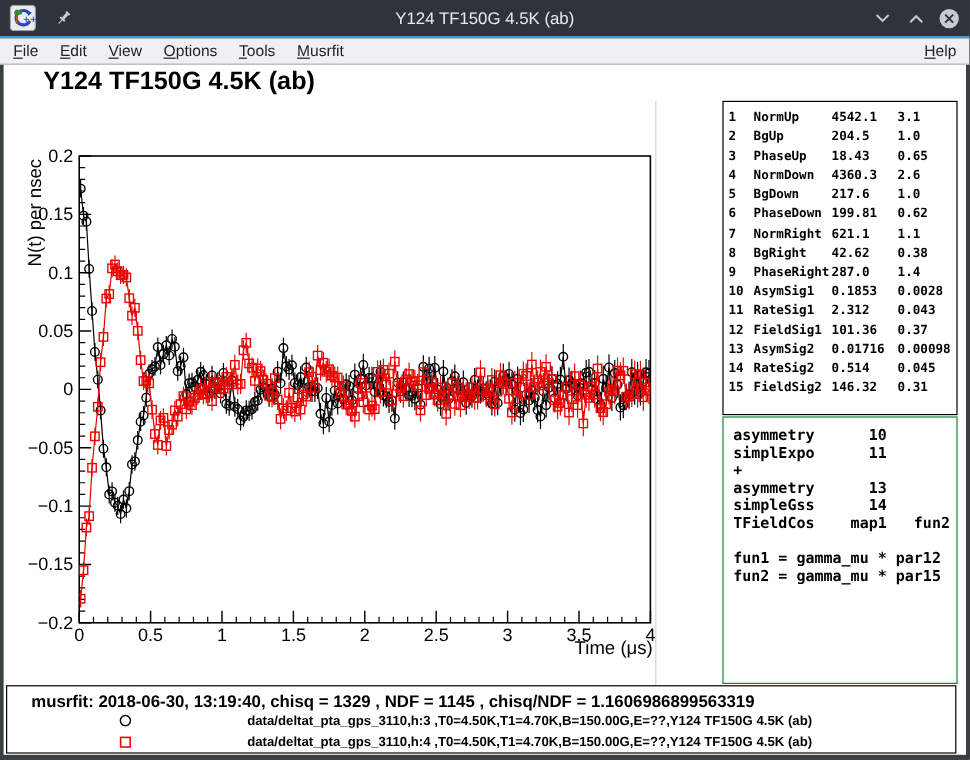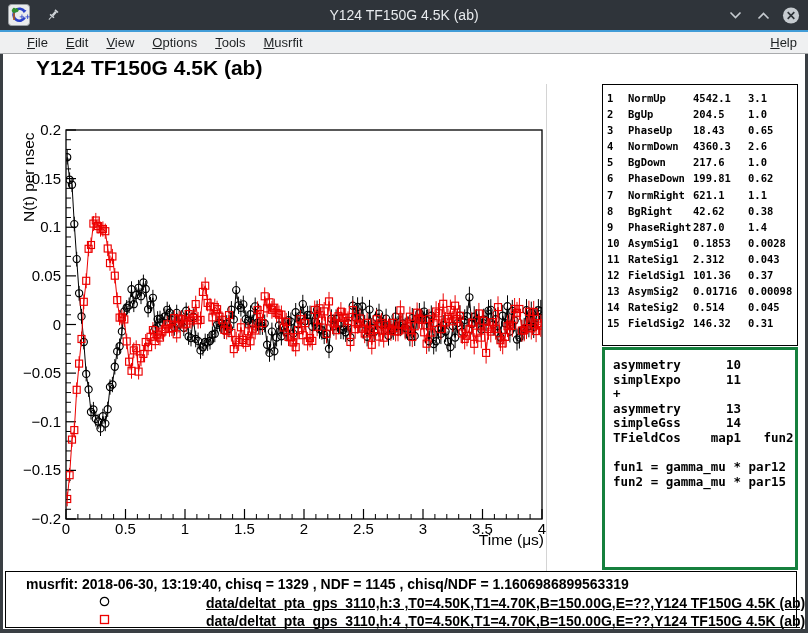--- a/index.html
+++ b/index.html
@@ -6,36 +6,36 @@
   *{box-sizing:border-box;}
   .window{width:808px;height:633px;position:relative;font-family:"Liberation Sans","DejaVu Sans",sans-serif;background:#3a3f44;}
   .titlebar{position:absolute;left:0;top:0;width:808px;height:30px;background:#2f343a;display:flex;align-items:center;}
   .titlebar .appicon{position:absolute;left:8px;top:4px;width:22px;height:22px;}
   .titlebar .pin{position:absolute;left:46px;top:8px;width:14px;height:14px;}
   .win-title{position:absolute;left:50%;top:0;transform:translateX(-50%);line-height:30px;color:#e8ebee;font-size:14px;white-space:nowrap;}
   .controls{position:absolute;right:8px;top:0;height:30px;display:flex;align-items:center;gap:10px;}
   .ctl{width:18px;height:18px;display:flex;align-items:center;justify-content:center;}
   .blueline{position:absolute;left:0;top:30px;width:808px;height:2px;background:#419cd7;}
   .menubar{position:absolute;left:0;top:32px;width:808px;height:22px;background:#eff0f1;border-bottom:1px solid #a9abad;display:flex;align-items:center;font-size:13px;color:#1d2022;}
-  .menubar .left{display:flex;height:100%;align-items:center;padding-left:18px;}
+  .menubar .left{display:flex;height:100%;align-items:center;padding-left:2px;}
   .menubar .right{margin-left:auto;display:flex;height:100%;align-items:flex-start;padding-right:2px;}
   .mitem{padding:0 9px;line-height:21px;cursor:default;}
   .acc{text-decoration:underline;}
   .canvas{position:absolute;left:3px;top:54px;width:802px;height:575px;background:#ffffff;overflow:hidden;}
   .plot-title{position:absolute;left:33px;top:2px;font-size:21px;font-weight:bold;color:#000;white-space:nowrap;}
   #plot-svg{position:absolute;left:0;top:0;}
   .pad-divider{position:absolute;left:543px;top:30px;width:1px;height:487px;background:#d4d4d4;}
   .parambox{position:absolute;left:599px;top:30px;width:196px;height:262px;border:1px solid #000;background:#fff;padding-top:5px;padding-left:4px;font-family:"DejaVu Sans Mono","Liberation Mono",monospace;font-weight:bold;font-size:10.5px;color:#000;}
   .prow{display:grid;grid-template-columns:21px 65px 55px 1fr;line-height:16.1px;white-space:nowrap;}
-  .theorybox{position:absolute;left:599px;top:293px;width:196px;height:223px;border:3px solid #15803d;background:#fff;padding:8px 0 0 8px;font-family:"DejaVu Sans Mono","Liberation Mono",monospace;font-weight:bold;font-size:12.5px;color:#000;}
+  .theorybox{position:absolute;left:599px;top:293px;width:196px;height:223px;border:1px solid #15803d;background:#fff;padding:8px 0 0 8px;font-family:"DejaVu Sans Mono","Liberation Mono",monospace;font-weight:bold;font-size:12.5px;color:#000;}
   .tline{white-space:pre;line-height:14.6px;}
   .footerpad{position:absolute;left:2px;top:517px;width:792px;height:57px;border:1px solid #000;background:#fff;}
   .statusline{position:absolute;left:20px;top:4px;font-size:14px;font-weight:bold;color:#000;white-space:nowrap;}
   .leg-marker{position:absolute;left:92px;width:13px;height:13px;}
-  .leg-label{position:absolute;left:200px;font-size:14px;font-weight:bold;color:#000;white-space:nowrap;text-decoration:underline;}
+  .leg-label{position:absolute;left:200px;font-size:11px;font-weight:bold;color:#000;white-space:nowrap;}
 </style>
 </head>
 <body>
 
 <div class="window">
 
   <div class="titlebar">
     <span class="appicon">
       <svg width="22" height="22" viewBox="0 0 22 22">
         <rect x="0.5" y="0.5" width="21" height="21" rx="3" fill="#e9ebec" stroke="#9aa0a5"></rect>

